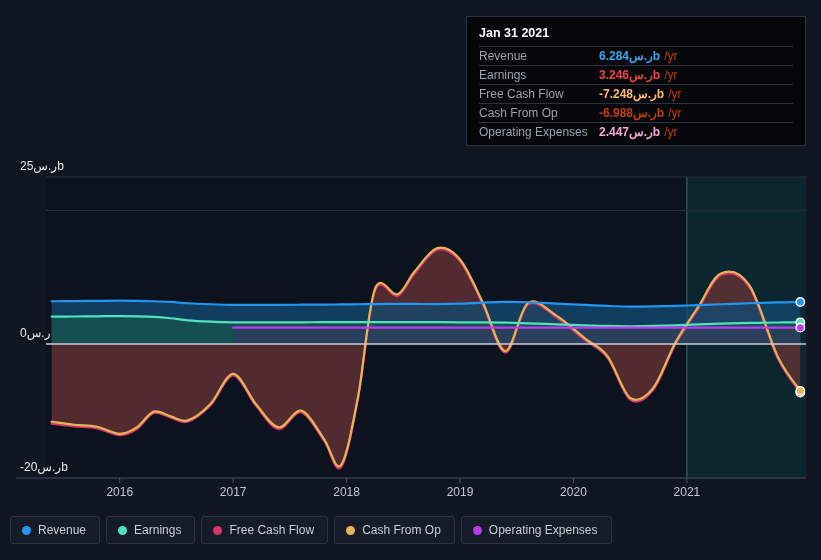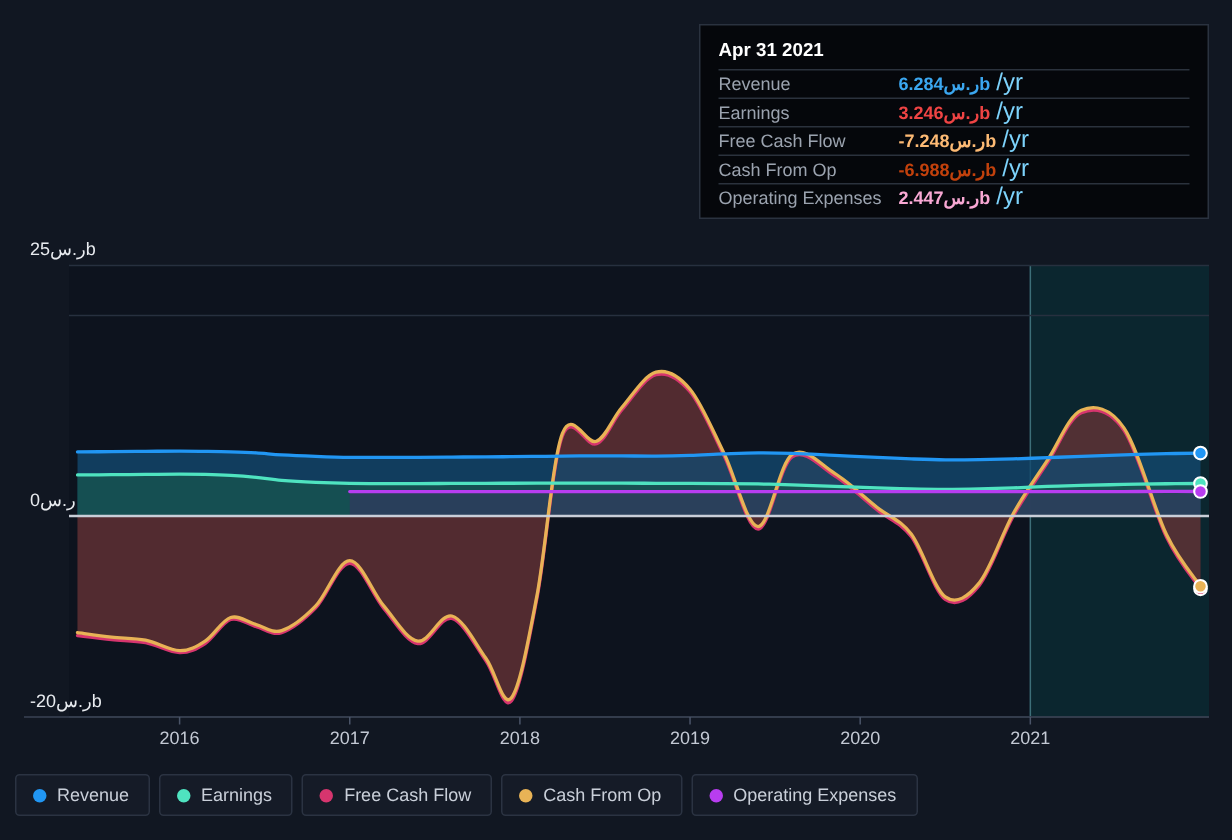--- a/index.html
+++ b/index.html
@@ -102,24 +102,24 @@
     color: #9ba3af;
     flex: 0 0 120px;
     font-size: 12px;
   }
   #tooltip .tt-value {
     font-weight: bold;
     white-space: nowrap;
     font-size: 12px;
   }
   #tooltip .tt-suffix {
-    color: #7dd3fc;
+    color: #c2410c;
     font-weight: normal;
     margin-left: 4px;
-    font-size: 16px;
+    font-size: 12px;
     text-align: right;
   }
 
   
   #legend {
     position: absolute;
     left: 10px;
     top: 516px;
     display: flex;
     gap: 6px;
@@ -210,21 +210,21 @@
       <line x1="573.462686567171" y1="478" x2="573.462686567171" y2="483" class="tickmark"></line>
       <text x="573.462686567171" y="496" class="xtick-text">2020</text>
       <line x1="686.8955223880657" y1="478" x2="686.8955223880657" y2="483" class="tickmark"></line>
       <text x="686.8955223880657" y="496" class="xtick-text">2021</text>
       <text x="20" y="170" class="axis-label-text">ر.س25b</text>
       <text x="20" y="337" class="axis-label-text">ر.س0</text>
       <text x="20" y="471" class="axis-label-text">-20ر.سb</text>
     </svg>
 
   <div id="tooltip">
-    <div class="tt-title">Apr 31 2021</div>
+    <div class="tt-title">Jan 31 2021</div>
     <div id="tooltip-rows">
         <div class="tt-row">
           <div class="tt-label">Revenue</div>
           <div class="tt-value" style="color: rgb(59, 167, 240);">6.284ر.سb</div>
           <span class="tt-suffix">/yr</span>
         </div>
         <div class="tt-row">
           <div class="tt-label">Earnings</div>
           <div class="tt-value" style="color: #ef4444;">3.246ر.سb</div>
           <span class="tt-suffix">/yr</span>

